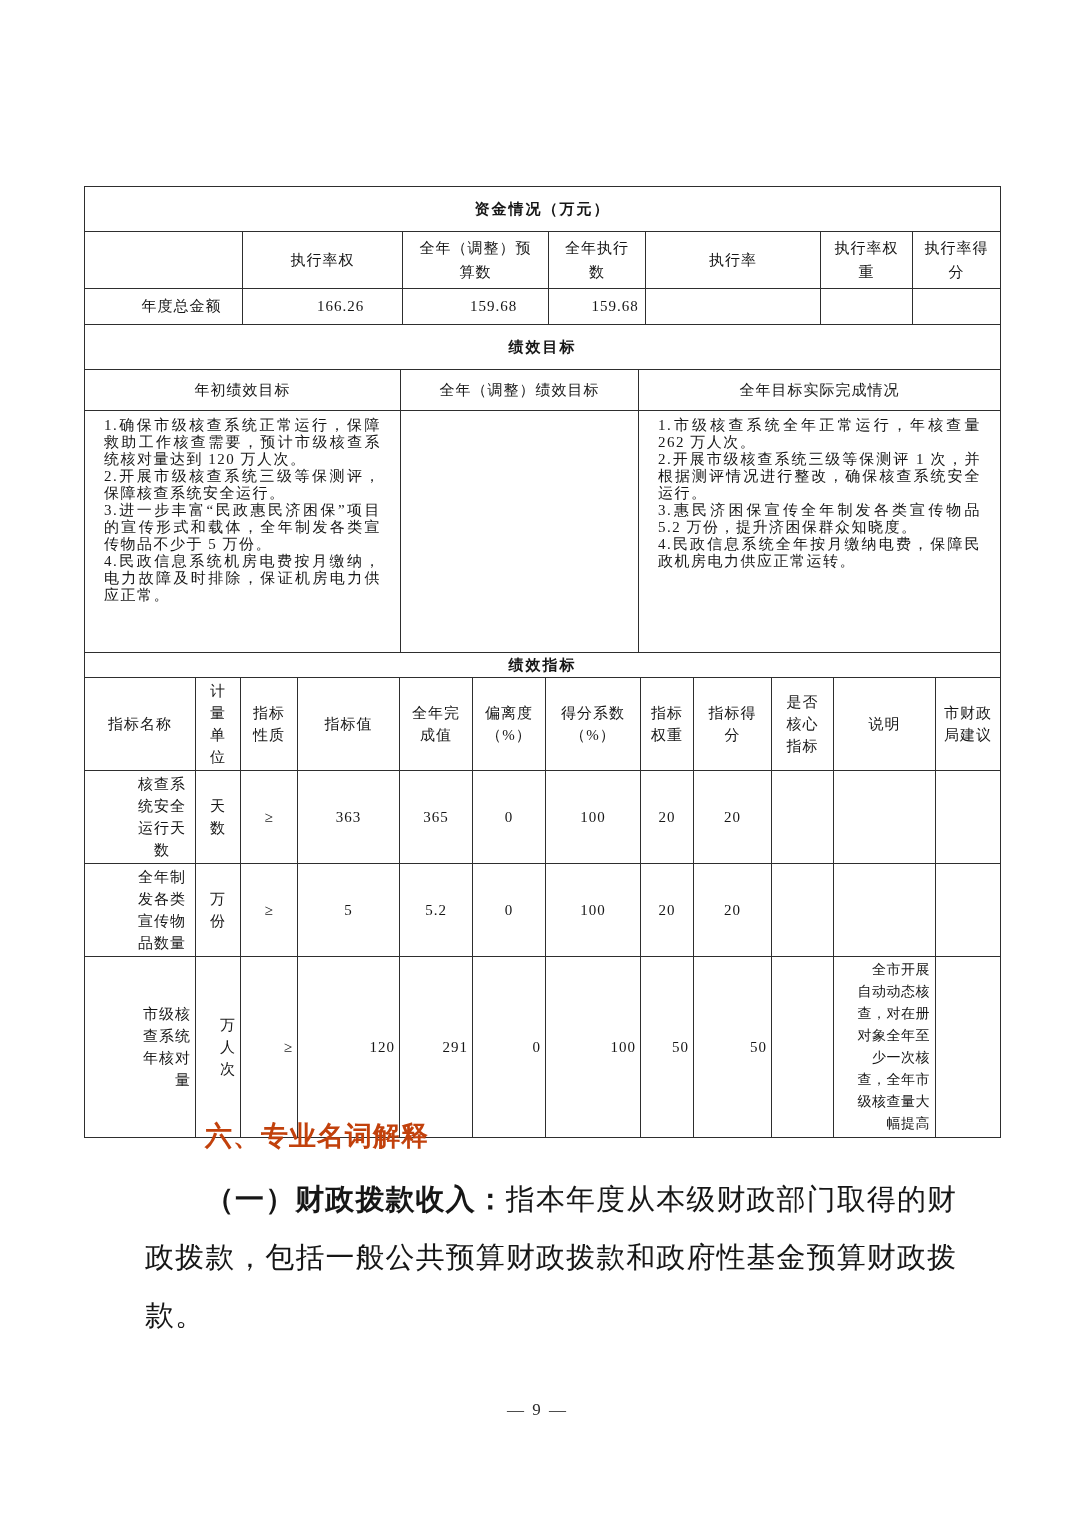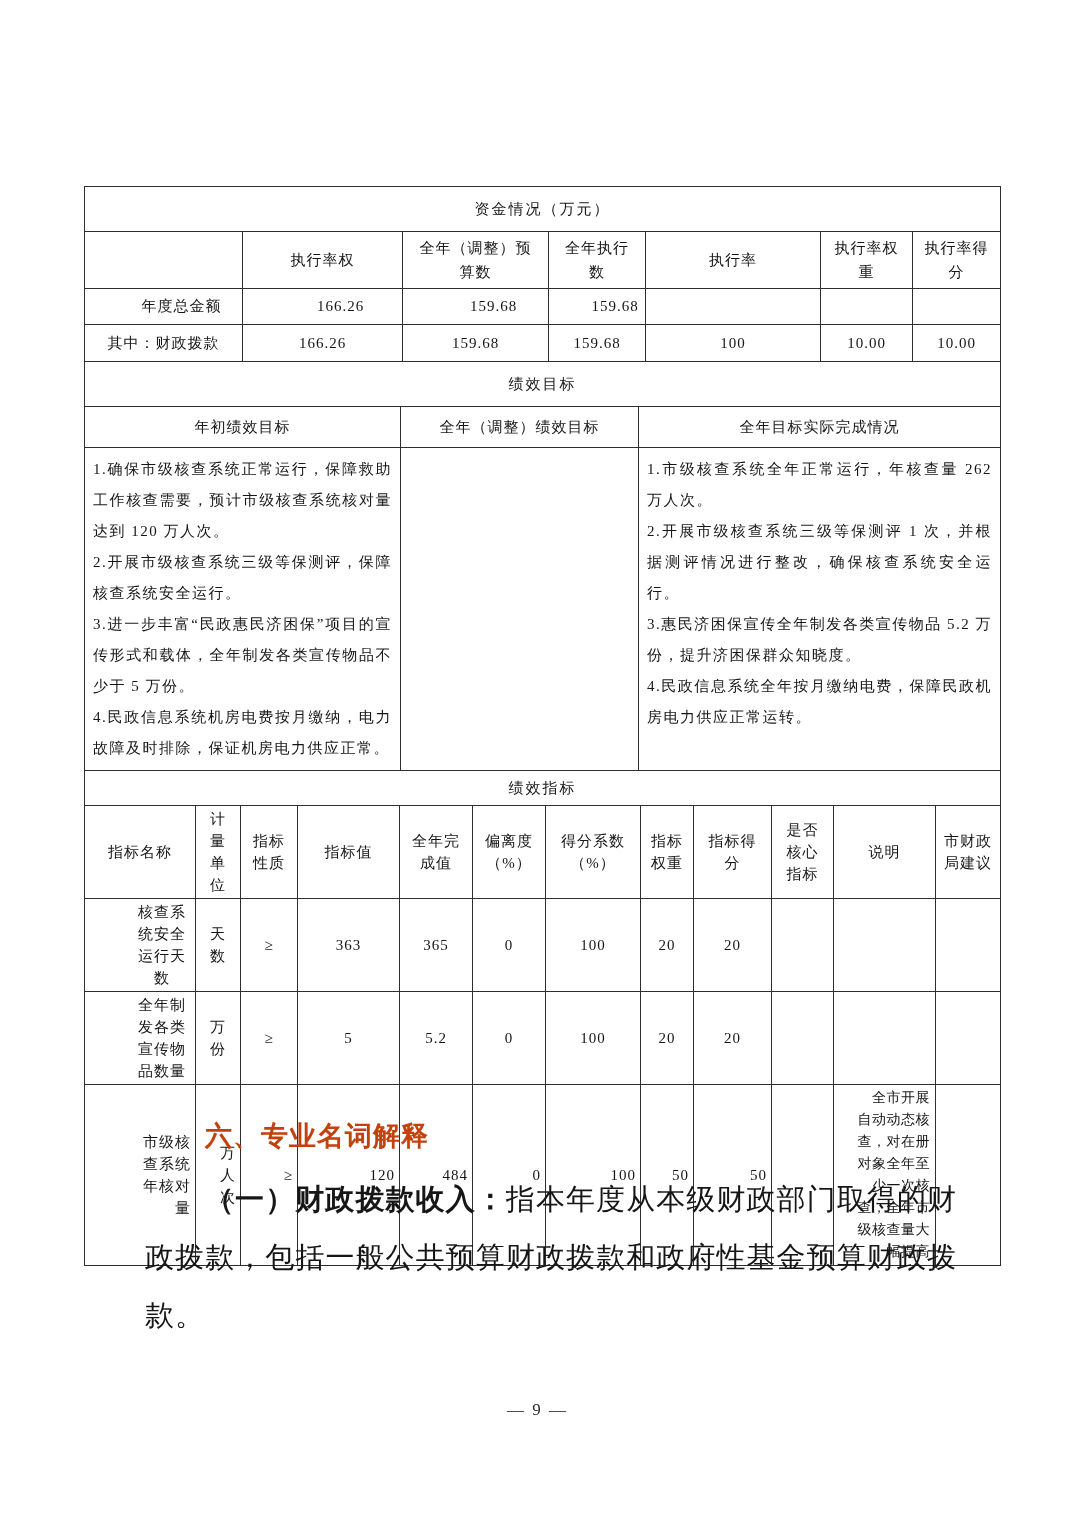--- a/index.html
+++ b/index.html
@@ -18,30 +18,30 @@
   td{
     border:1px solid #2e2e2e;
     font-size:15px;
     letter-spacing:1px;
     text-align:center;
     vertical-align:middle;
     padding:2px 4px;
     box-sizing:border-box;
     overflow:hidden;
   }
-  tr.banner td{height:45px;letter-spacing:2px;}
+  tr.banner td{height:45px;letter-spacing:2px;font-weight:bold;}
   .t1 tr.hdr td{height:57px;line-height:24px;}
   .t1 tr.r1 td{height:36px;padding-left:40px;}
   .t1 tr.r2 td{height:37px;}
   .t2 tr.hdr td{height:41px;}
   .t2 tr.content td{
     height:242px;vertical-align:top;text-align:justify;
-    padding:6px 8px;line-height:31px;letter-spacing:1.5px;
-  }
-  .t3 tr.banner td{height:35px;}
+    padding:6px 19px;line-height:17px;letter-spacing:1.5px;
+  }
+  .t3 tr.banner td{height:25px;}
   .t3 tr.hdr td{height:92px;line-height:22px;}
   .t3 tr.r1 td{height:55px;line-height:22px;}
   .t3 tr.r2 td{height:69px;line-height:22px;}
   .t3 tr.r3 td{height:162px;line-height:22px;text-align:right;}
   .pre{white-space:pre-line;}
   td.note{
     text-align:left;vertical-align:middle;font-size:14px;
     line-height:19.5px;letter-spacing:0.5px;padding:2px 5px;
     white-space:pre-line;
   }
@@ -98,29 +98,20 @@
 分</td>
       </tr>
       <tr class="r1">
         <td>年度总金额</td>
         <td>166.26</td>
         <td>159.68</td>
         <td>159.68</td>
         <td></td>
         <td></td>
         <td></td>
-      </tr>
-      <tr class="r2">
-        <td>其中：财政拨款</td>
-        <td>166.26</td>
-        <td>159.68</td>
-        <td>159.68</td>
-        <td>100</td>
-        <td>10.00</td>
-        <td>10.00</td>
       </tr>
     </tbody>
       </table>
 
     <table class="t2">
       <colgroup>
         <col style="width:316px">
           <col style="width:238px">
           <col style="width:362px">
       </colgroup>
@@ -222,21 +213,21 @@
         <td class="note"></td>
         <td></td>
       </tr>
       <tr class="r3">
         <td class="name">市级核查系统年核对量</td>
         <td class="pre">万
 人
 次</td>
         <td>≥</td>
         <td>120</td>
-        <td>484</td>
+        <td>291</td>
         <td>0</td>
         <td>100</td>
         <td>50</td>
         <td>50</td>
         <td></td>
         <td class="note">全市开展
 自动动态核
 查，对在册
 对象全年至
 少一次核

